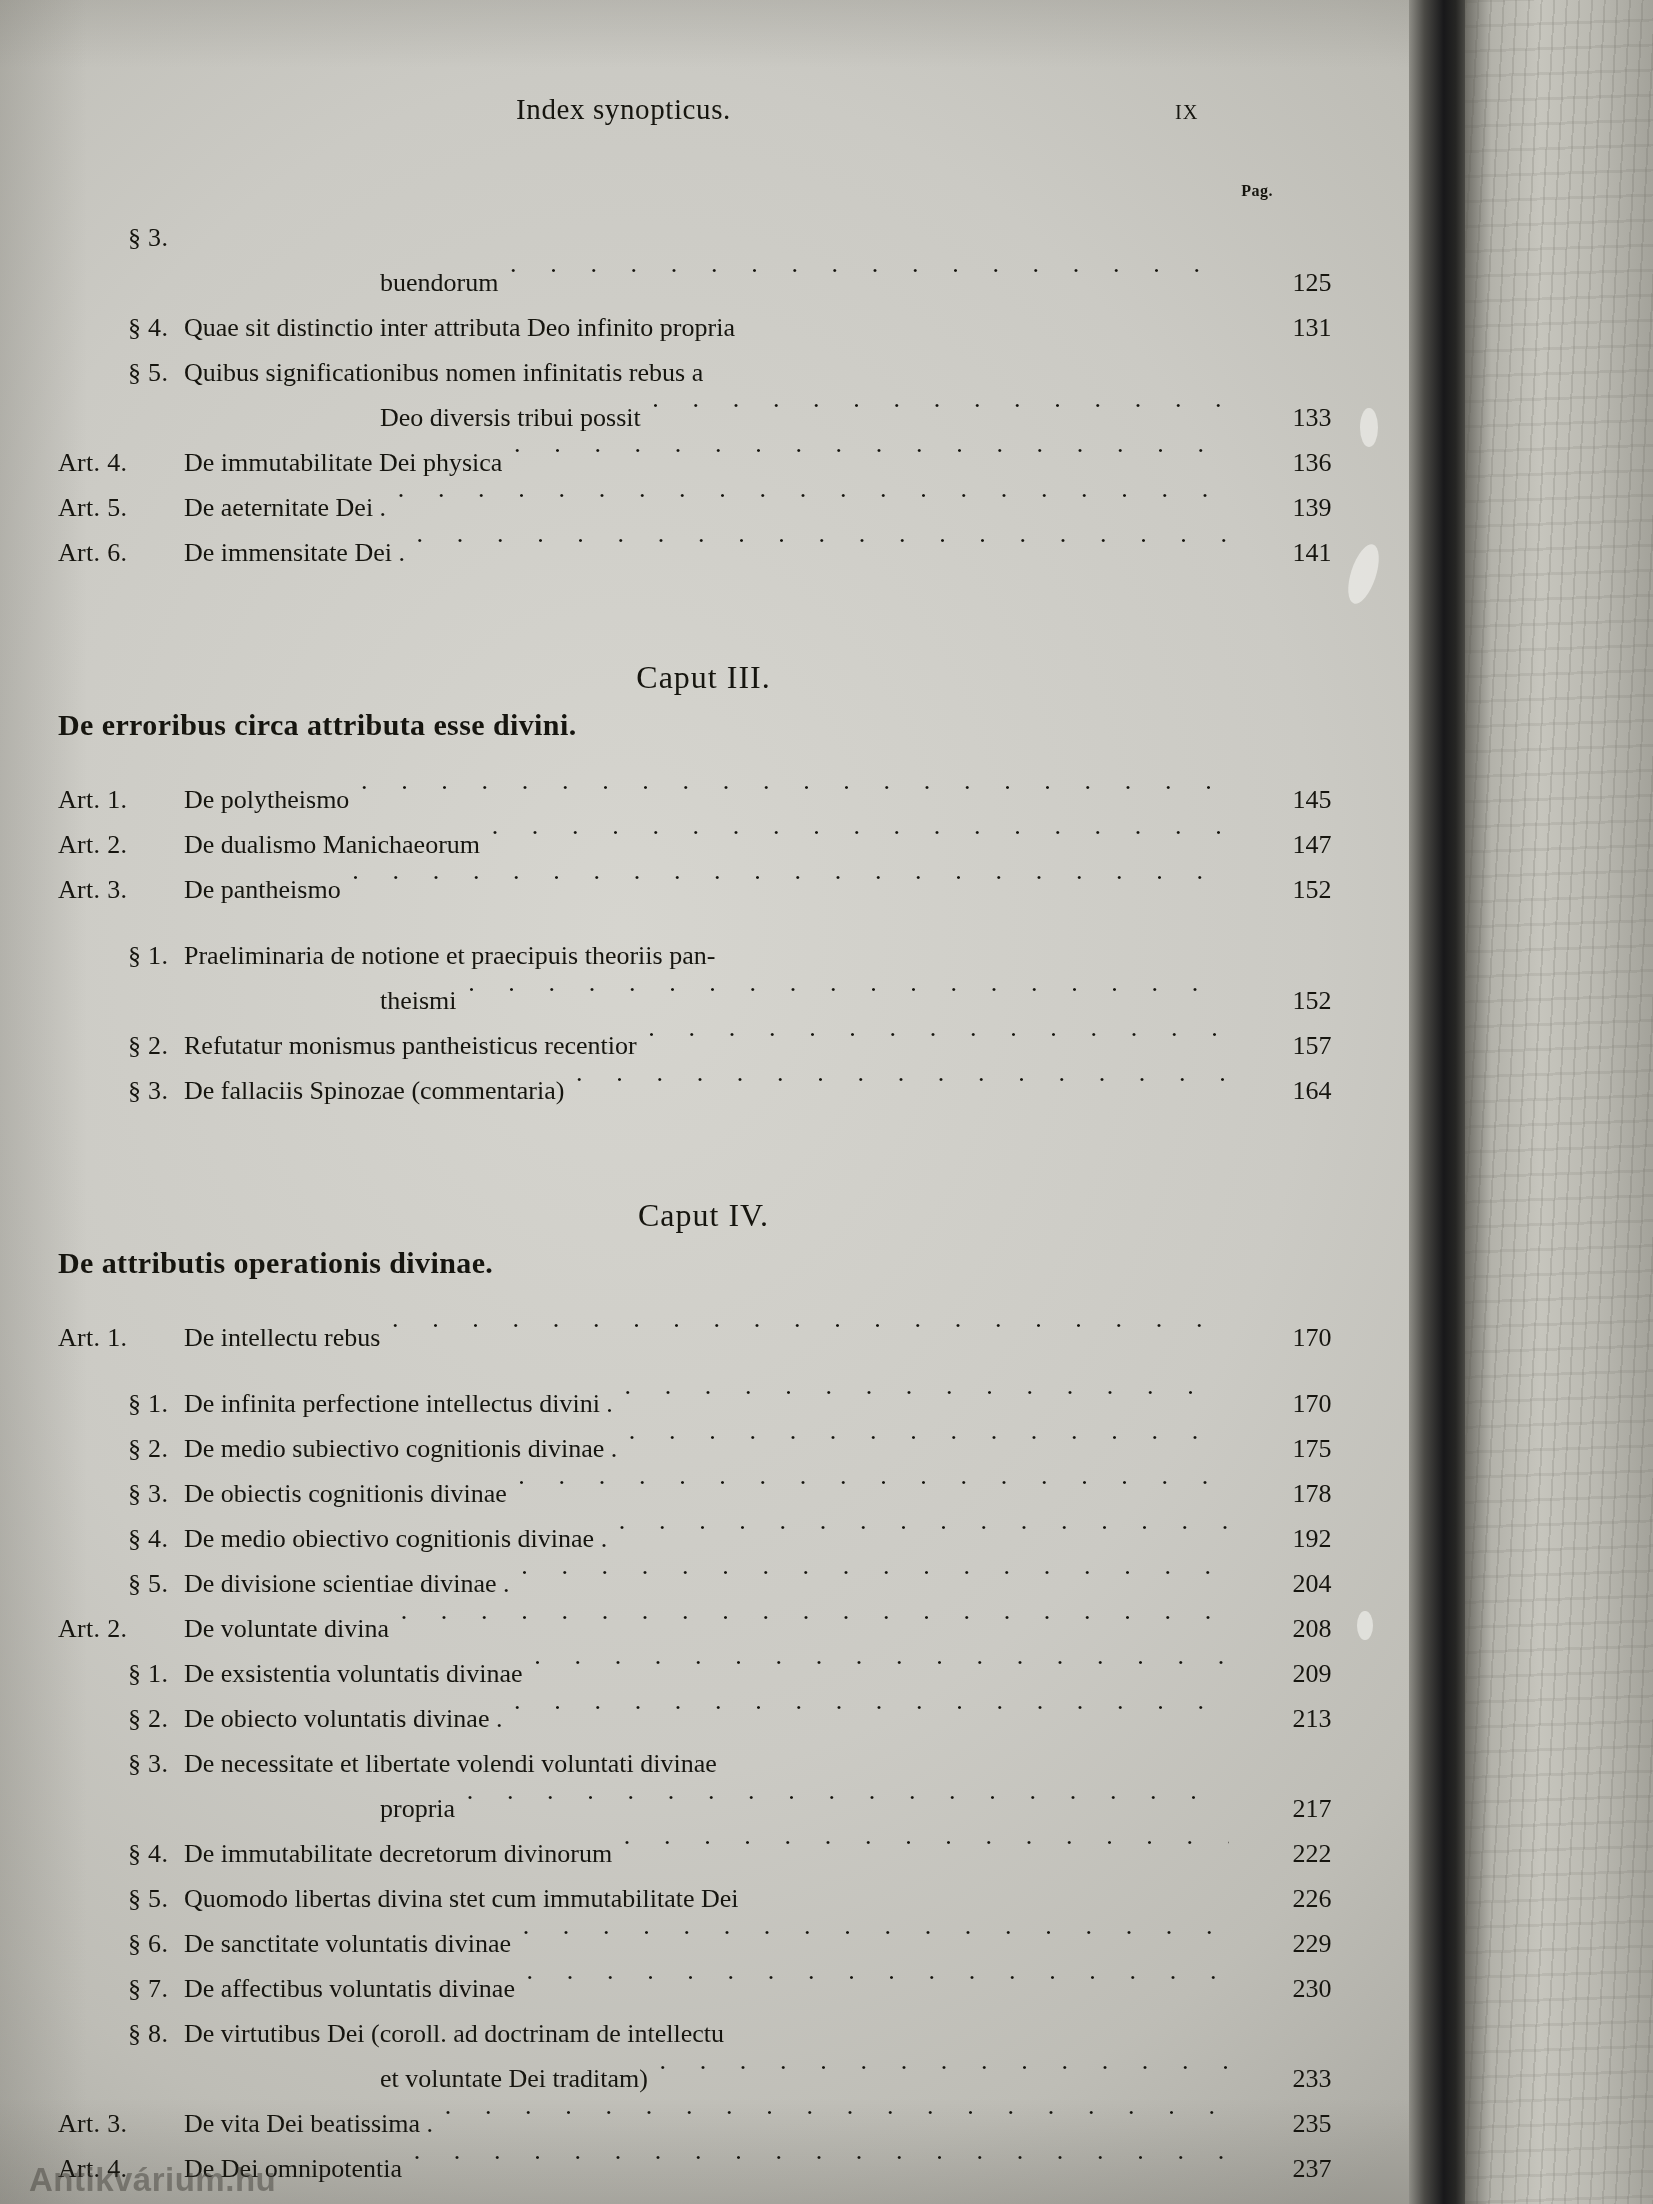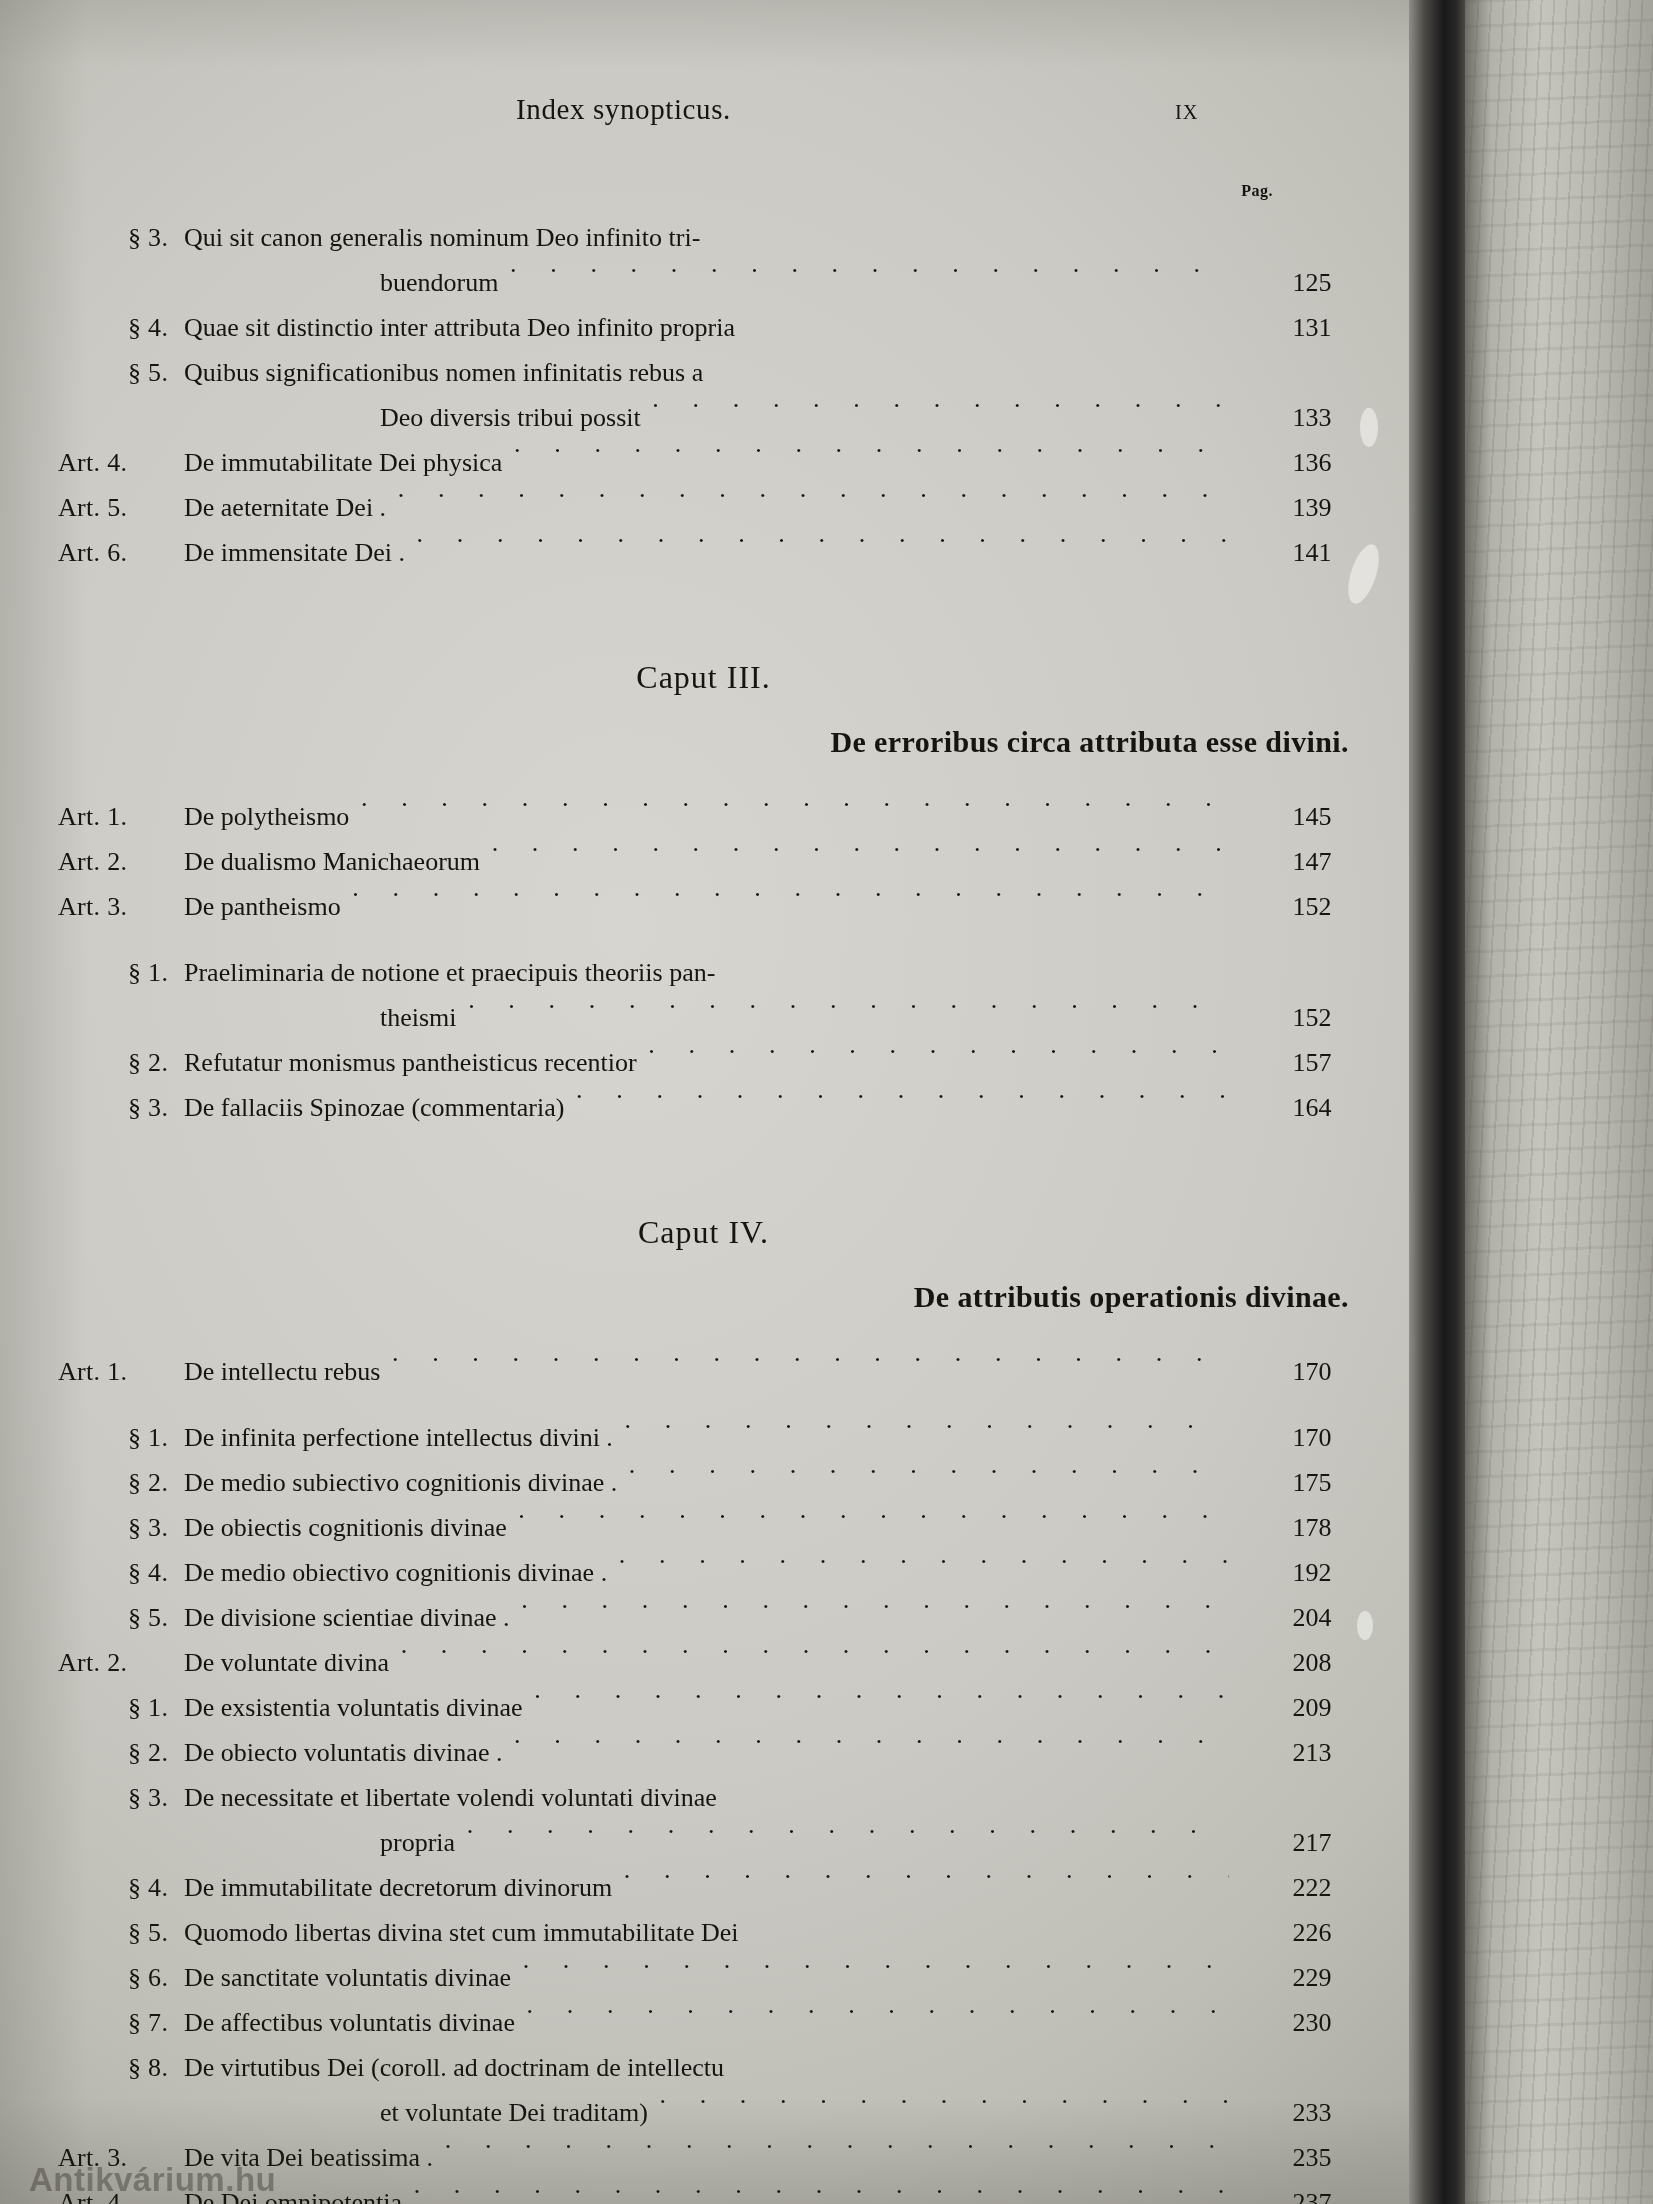--- a/index.html
+++ b/index.html
@@ -154,25 +154,25 @@
   }
 
   
   .caput {
     text-align: center;
     font-size: 32px;
     letter-spacing: 1px;
     margin-top: 84px;
   }
   .caput-title {
-    text-align: right;
+    text-align: left;
     font-size: 30px;
     font-weight: bold;
     letter-spacing: 0.4px;
-    margin-top: 29px;
+    margin-top: 12px;
     margin-bottom: 13.6px;
   }
   .gap-sm { height: 21.3px; }
 
   .watermark {
     position: absolute;
     left: 29px;
     bottom: 5.8px;
     font-size: 33px;
     font-weight: bold;
@@ -199,21 +199,20 @@
     <div class="header">
       <div class="title">Index synopticus.</div>
       <div class="folio">IX</div>
     </div>
 
     <div class="pag-label">Pag.</div>
 
     <div class="toc" id="toc">
         <div class="row">
           <div class="sec">§ 3.</div>
-          <div class="txt">Qui sit canon generalis nominum Deo infinito tri-</div>
           <div class="leader">
             <span></span>
           </div>
           <div class="pg"></div>
         </div>
         <div class="row">
           <div class="sec"></div>
           <div class="txt cont">buendorum</div>
           <div class="leader">
             <span>. . . . . . . . . . . . . . . . . . . . . . . . . . . . . . . . . . . . . . . . . .</span>

